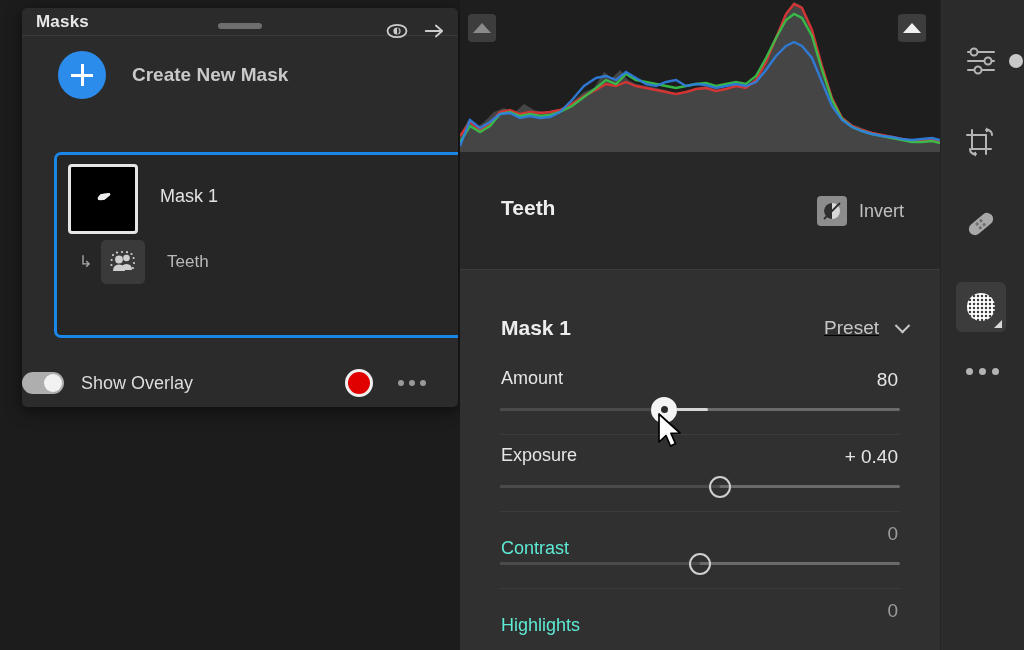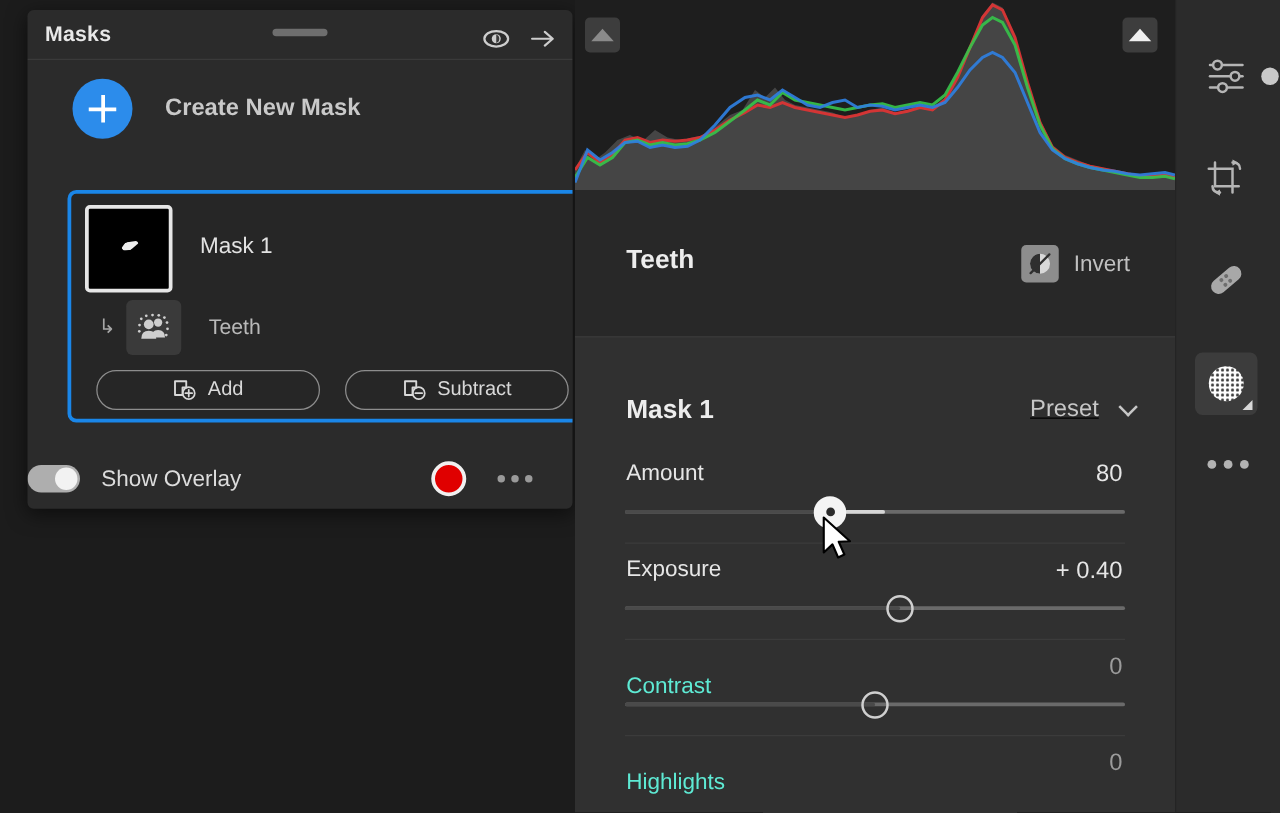--- a/index.html
+++ b/index.html
@@ -12,21 +12,21 @@
   #root { position: relative; width: 1024px; height: 650px; background: #1c1c1c; }
 
   
   .masks-panel {
     position: absolute; left: 22px; top: 8px; width: 436px; height: 399px;
     background: #2b2b2b; border-radius: 5px;
     box-shadow: 0 4px 16px rgba(0,0,0,0.55);
     overflow: hidden;
   }
   .masks-header {
-    position: relative; height: 40px; border-bottom: 1px solid #3a3a3a;
+    position: relative; height: 28px; border-bottom: 1px solid #3a3a3a;
     display: flex; align-items: center;
   }
   .masks-title {
     margin-left: 14px; color: #e8e8e8; font-size: 17px; font-weight: bold;
     letter-spacing: .2px;
   }
   .drag-handle {
     position: absolute; left: 50%; transform: translateX(-50%); top: 15px;
     width: 44px; height: 6px; border-radius: 3px; background: #6e6e6e;
   }
@@ -258,38 +258,20 @@
               <circle cx="24" cy="13" r="1.1"></circle>
                 <circle cx="23" cy="18" r="1.1"></circle>
               <circle cx="1.6" cy="10" r="1.1"></circle>
                 <circle cx="1.4" cy="15" r="1.1"></circle>
             </g>
           </svg>
         </div>
         <div class="sub-label">Teeth</div>
       </div>
 
-      <div class="btn-row">
-        <div class="pill-btn">
-          <svg width="20" height="19" viewBox="0 0 20 19">
-            <path d="M2 2 h9 v5 h-3 v6 H2 Z" fill="none" stroke="#d8d8d8" stroke-width="1.5" stroke-linejoin="round"></path>
-            <circle cx="13" cy="11.5" r="4.8" fill="none" stroke="#d8d8d8" stroke-width="1.4"></circle>
-            <path d="M13 8.8 v5.4 M10.3 11.5 h5.4" stroke="#d8d8d8" stroke-width="1.4" stroke-linecap="round"></path>
-          </svg>
-          <span>Add</span>
-        </div>
-        <div class="pill-btn">
-          <svg width="20" height="19" viewBox="0 0 20 19">
-            <path d="M2 2 h9 v5 h-3 v6 H2 Z" fill="none" stroke="#d8d8d8" stroke-width="1.5" stroke-linejoin="round"></path>
-            <circle cx="13" cy="11.5" r="4.8" fill="none" stroke="#d8d8d8" stroke-width="1.4"></circle>
-            <path d="M10.3 11.5 h5.4" stroke="#d8d8d8" stroke-width="1.4" stroke-linecap="round"></path>
-          </svg>
-          <span>Subtract</span>
-        </div>
-      </div>
     </div>
 
     <div class="overlay-row">
       <div class="toggle"></div>
       <div class="overlay-label">Show Overlay</div>
       <div class="color-dot"></div>
       <div class="dots-more">
         <i></i>
           <i></i>
           <i></i>

